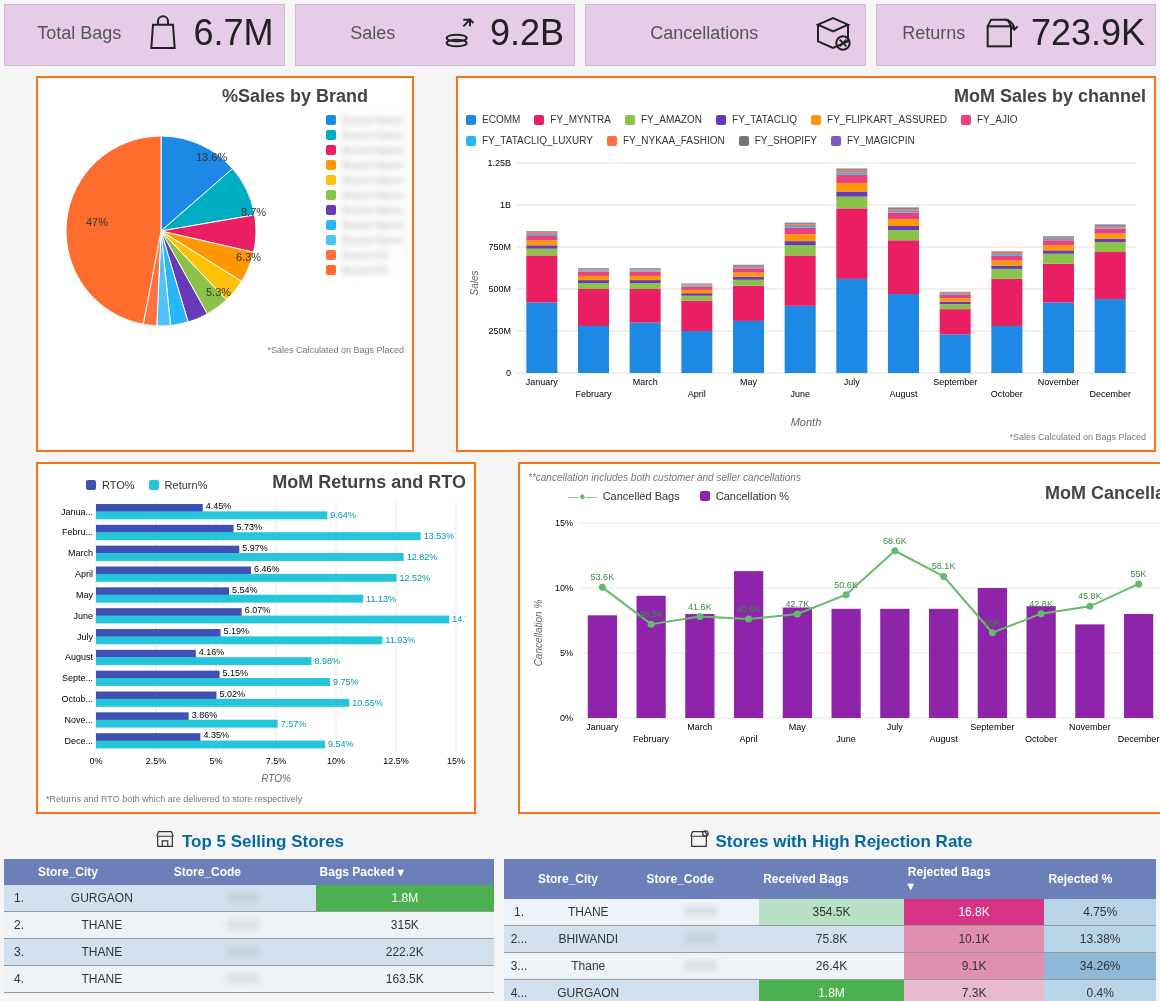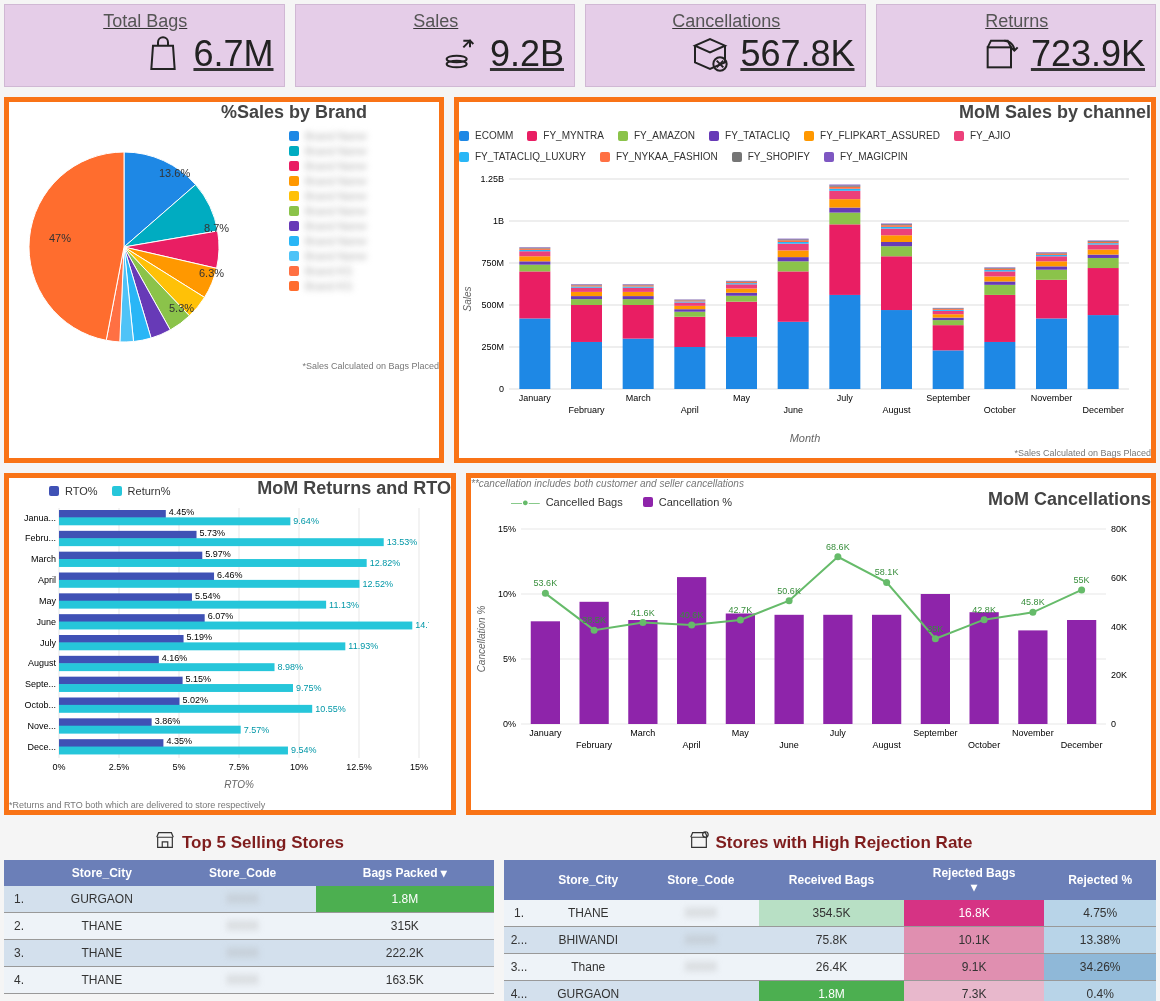--- a/index.html
+++ b/index.html
@@ -6,41 +6,41 @@
   body { font-family: Arial, sans-serif; background: #f5f5f5; width: 1160px; font-size: 12px; color: #333; }
   .dash { padding: 4px; }
 
   
   .kpi-row { display: flex; gap: 10px; margin-bottom: 10px; }
   .kpi { flex: 1; background: #e5cde8; border: 1px solid #d0b8d4; padding: 6px 10px 10px 12px; display: flex; align-items: flex-end; gap: 10px; }
   .kpi .label { text-align: center; font-size: 18px; color: #555; width: 100%; }
   .kpi .main { display: flex; align-items: center; gap: 8px; }
   .kpi .icon { width: 44px; height: 44px; display: flex; align-items: center; justify-content: center; }
   .kpi .val { font-size: 36px; color: #222; font-weight: 400; }
-  .kpi-col { display: flex; flex-direction: column; align-items: flex-end; width: 100%; text-decoration: underline; }
+  .kpi-col { display: flex; flex-direction: row; align-items: center; width: 100%; }
 
   
   .row { display: flex; gap: 10px; margin-bottom: 10px; }
-  .panel { background: #fff; border: 5px solid #f97316; position: relative; }
+  .panel { background: #fff; border: 2px solid #f97316; padding: 8px; position: relative; margin-left: 32px; }
   .panel-title { font-size: 18px; font-weight: 600; color: #444; text-align: right; margin-bottom: 4px; }
   .footnote { font-size: 9px; color: #777; text-align: right; margin-top: 4px; }
   .footnote.left { text-align: left; }
   .axis-label { font-size: 10px; font-style: italic; fill: #666; }
 
   
   .pie-wrap { display: flex; gap: 20px; }
   .legend { font-size: 11px; color: #666; }
   .legend-row { display: flex; align-items: center; gap: 6px; margin: 3px 0; }
   .legend-sw { width: 10px; height: 10px; border-radius: 2px; }
   .blur { filter: blur(3px); color: #aaa; }
 
   
-  .table-title { display: flex; align-items: center; justify-content: center; gap: 6px; font-size: 17px; font-weight: 600; color: #7f1d1d; padding: 4px 0; }
+  .table-title { display: flex; align-items: center; justify-content: center; gap: 6px; font-size: 17px; font-weight: 600; color: #0369a1; padding: 4px 0; }
   table { width: 100%; border-collapse: collapse; font-size: 12px; }
-  th { background: #6b7fb8; color: #fff; padding: 6px 4px; font-weight: 600; text-align: center; }
+  th { background: #6b7fb8; color: #fff; padding: 6px 4px; font-weight: 600; text-align: left; }
   td { padding: 6px 4px; text-align: center; border-bottom: 1px solid #999; }
   .t5 tbody tr:nth-child(odd) { background: #d3e0ed; }
   .t5 tbody tr:nth-child(even) { background: #eef3f8; }
   .hr tbody tr:nth-child(odd) { background: #eef3f8; }
   .hr tbody tr:nth-child(even) { background: #d3e0ed; }
   .cell-green { background: #4caf50 !important; color: #fff; }
   .cell-lgreen { background: #b8e0c5 !important; }
   .cell-red { background: #d63384 !important; color: #fff; }
   .cell-pink { background: #e08fb0 !important; }
   .cell-lpink { background: #e8b8cc !important; }
@@ -90,21 +90,20 @@
         <div class="label">Cancellations</div>
         <div class="main">
           <span class="icon">
             <svg viewBox="0 0 24 24" width="40" height="40" fill="none" stroke="#222" stroke-width="1.2">
                 <path d="M3 7l9-4 9 4-9 4z"></path>
                 <path d="M3 7v10l9 4 9-4V7"></path>
                 <circle cx="18" cy="18" r="4"></circle>
                 <path d="M16 16l4 4M20 16l-4 4"></path>
               </svg>
           </span>
-          <span class="val">567.8K</span>
         </div>
       </div>
     </div>
     <div class="kpi">
       <div class="kpi-col">
         <div class="label">Returns</div>
         <div class="main">
           <span class="icon">
             <svg viewBox="0 0 24 24" width="40" height="40" fill="none" stroke="#222" stroke-width="1.2">
                 <rect x="4" y="8" width="14" height="12"></rect>

